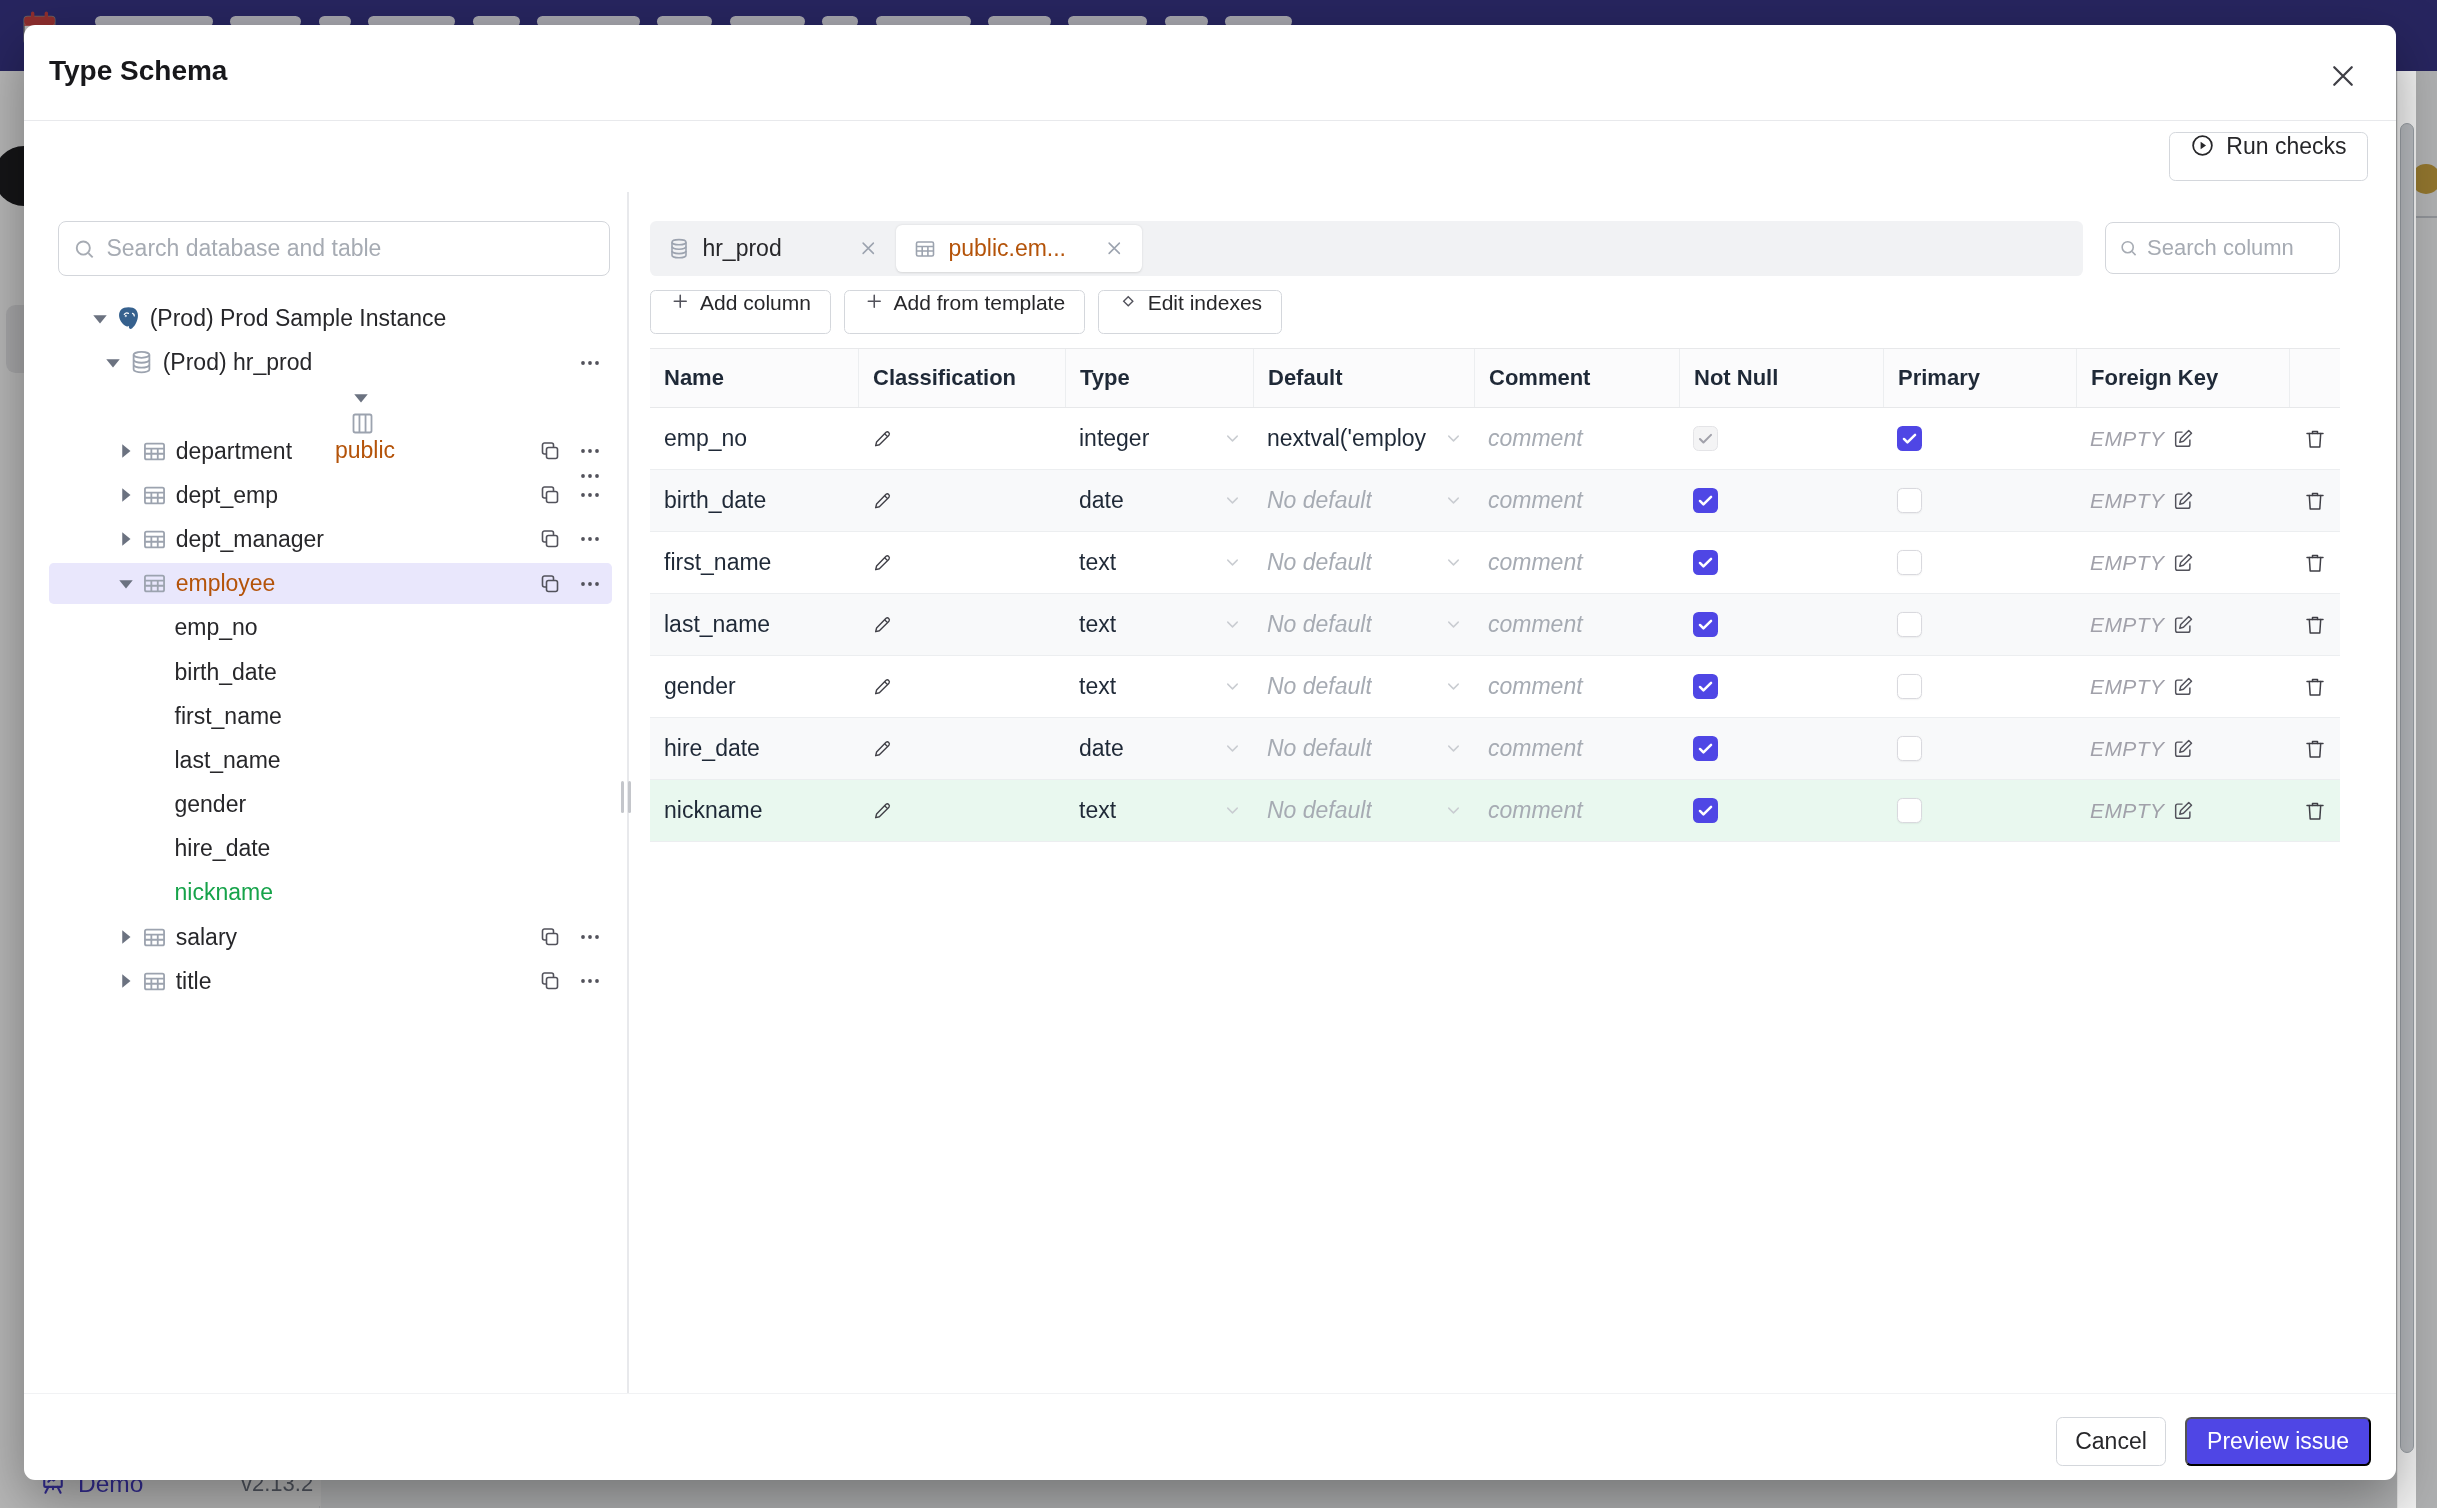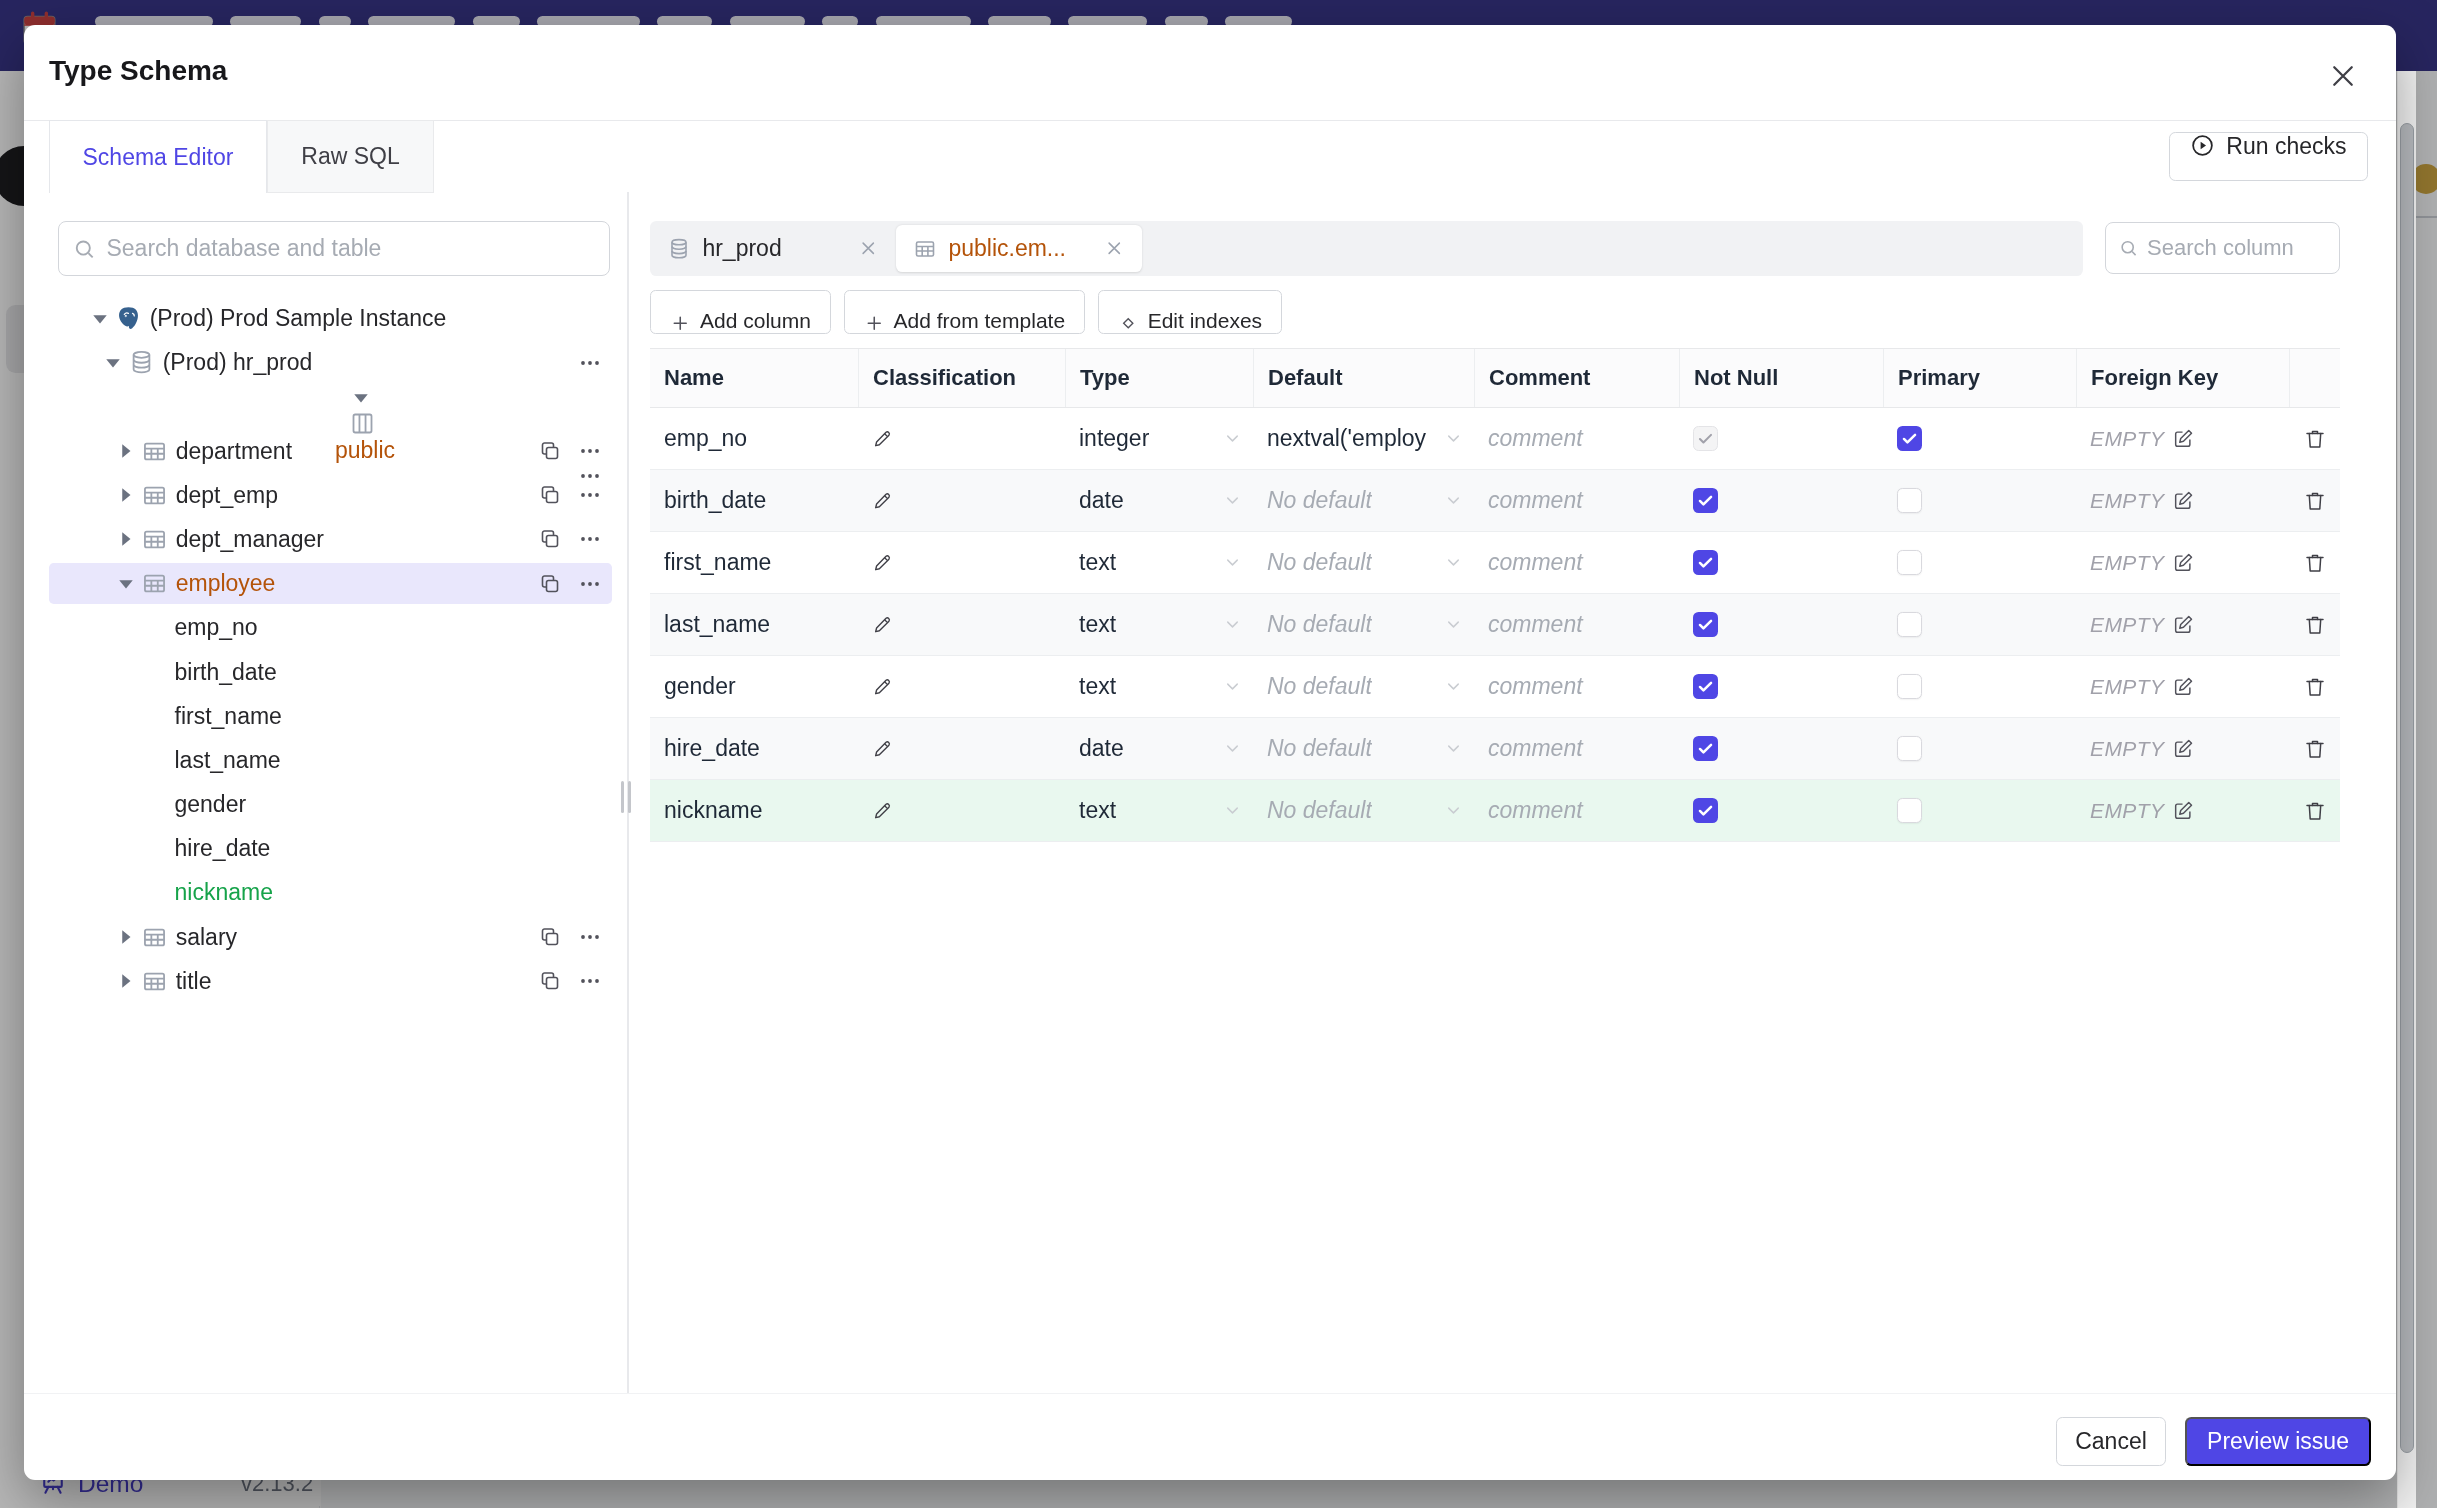--- a/index.html
+++ b/index.html
@@ -67,21 +67,21 @@
   .otab{height:55px;display:flex;align-items:center;gap:11px;padding:0 17.4px;width:246px;font-size:23px;color:#27272a}
   .otab .ic{width:24px;height:24px;color:#9ca3af}
   .otab .x{margin-left:auto;width:20.5px;height:20.5px;color:#9ca3af;cursor:pointer}
   .otab.active{background:#fff;border-radius:6.3px;height:47px;margin:4px 0;box-shadow:0 0.8px 2.4px rgba(0,0,0,.12)}
   .otab.active .lbl{color:#b45309}
   .col-search{position:absolute;left:2081px;top:197px;width:235px;height:52px;border:0.8px solid #d3d6db;border-radius:8px;
               display:flex;align-items:center;gap:9.5px;padding:0 12.6px;background:#fff}
   .col-search input{border:none;outline:none;font-size:22px;width:100%;color:#27272a;font-family:inherit}
   .col-search input::placeholder{color:#a6abb3}
   .toolbar{position:absolute;left:626px;top:265px;display:flex;gap:12.6px}
-  .tbtn{height:44px;display:inline-flex;align-items:flex-end;gap:9.5px;padding:0 19px;border:0.8px solid #d4d7dc;border-radius:5.5px;
+  .tbtn{height:44px;display:inline-flex;align-items:flex-start;gap:9.5px;padding:0 19px;border:0.8px solid #d4d7dc;border-radius:5.5px;
         background:#fff;font-size:21px;color:#27272a;cursor:pointer}
   .tbtn .ic{width:20.5px;height:20.5px;color:#52525b}
 
   
   .ctable{position:absolute;left:626px;top:323px;width:1690px}
   .grid{display:grid;grid-template-columns:208px 207px 188px 221px 205px 204px 193px 213px 52px}
   .thead{height:60px;border-top:0.8px solid #e7e8ea;border-bottom:0.8px solid #e7e8ea;background:#fbfbfc}
   .thead .cell{font-size:22px;font-weight:600;color:#1f2937;border-left:0.8px solid #eceef0}
   .thead .cell:first-child{border-left:none}
   .cell{display:flex;align-items:center;padding:0 11px 0 14px;min-width:0}
@@ -182,24 +182,20 @@
 
   <div class="modal">
     <div class="m-title">Type Schema</div>
     <span class="m-close ic">
       <svg viewBox="0 0 24 24" fill="none" stroke="currentColor" stroke-width="1.8" stroke-linecap="round">
           <path d="M5 5l14 14M19 5L5 19"></path>
         </svg>
     </span>
     <div class="m-divider"></div>
 
-    <div class="m-tabs" id="modalTabs">
-        <div class="mtab active">Schema Editor</div>
-        <div class="mtab">Raw SQL</div>
-      </div>
 
     <button class="runchecks">
       <span class="ic" style="width:25px;height:25px;color:#27272a">
         <svg viewBox="0 0 24 24" fill="none" stroke="currentColor" stroke-width="1.7">
             <circle cx="12" cy="12" r="9"></circle>
             <path d="M10.2 8.4l5.2 3.6-5.2 3.6z" fill="currentColor" stroke="none"></path>
           </svg>
       </span>
       <span>Run checks</span>
     </button>

